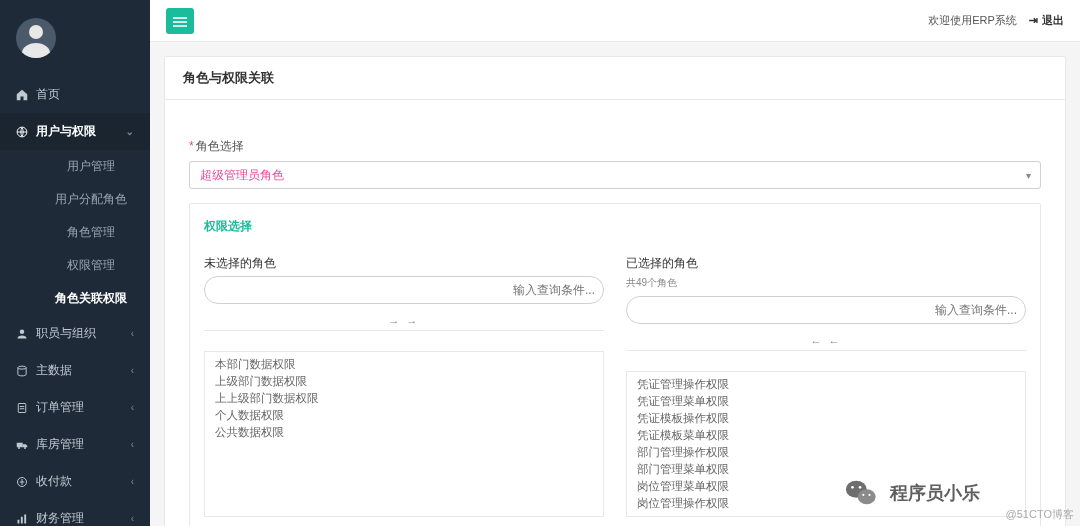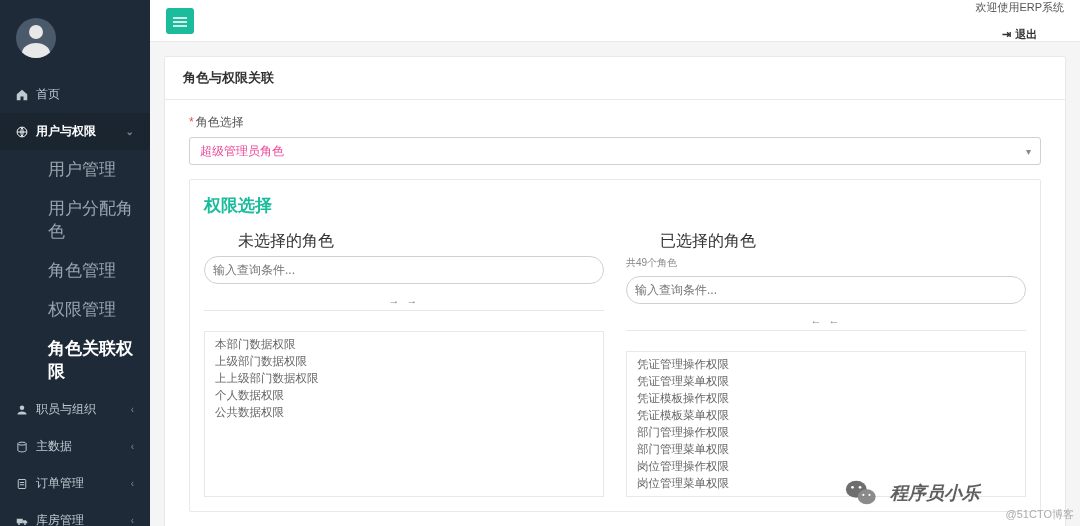--- a/index.html
+++ b/index.html
@@ -17,64 +17,64 @@
     .avatar::before { content: ""; position: absolute; top: 7px; left: 50%; transform: translateX(-50%); width: 14px; height: 14px; border-radius: 50%; background: #e8e8e8; }
     .avatar::after { content: ""; position: absolute; bottom: -5px; left: 50%; transform: translateX(-50%); width: 28px; height: 20px; border-radius: 50% 50% 0 0; background: #e8e8e8; }
     
     .nav-menu { list-style: none; }
     .nav-item { padding: 10px 16px; display: flex; align-items: center; justify-content: space-between; color: #c0c8d0; cursor: pointer; font-size: 12px; }
     .nav-item.active { background: #1a2530; color: #fff; font-weight: bold; }
     .nav-item-left { display: flex; align-items: center; gap: 8px; }
     .nav-icon { width: 12px; height: 12px; display: inline-block; flex-shrink: 0; }
     .nav-chevron { font-size: 10px; color: #7a8a9a; }
     .nav-sub { list-style: none; }
-    .nav-sub-item { padding: 8px 16px 8px 48px; color: #9aa5b0; cursor: pointer; font-size: 17px; }
+    .nav-sub-item { padding: 8px 16px 8px 48px; color: #9aa5b0; cursor: pointer; font-size: 12px; text-align: center; }
     .nav-sub-item.active { color: #fff; font-weight: bold; font-family: Liberation Serif, serif; }
     
     
     .main { flex: 1; display: flex; flex-direction: column; background: #f5f5f5; }
     
     .topbar { height: 42px; background: #fff; border-bottom: 1px solid #e8e8e8; display: flex; align-items: center; justify-content: space-between; padding: 0 16px; }
     .menu-toggle { width: 28px; height: 26px; background: #1abc9c; border-radius: 3px; display: flex; align-items: center; justify-content: center; cursor: pointer; }
     .menu-toggle-icon { width: 14px; height: 10px; }
     .menu-toggle-icon svg { stroke: #fff; }
-    .topbar-right { display: flex; align-items: center; gap: 12px; color: #555; font-size: 11px; flex-direction: column; }
+    .topbar-right { display: flex; align-items: center; gap: 12px; color: #555; font-size: 11px; }
     .logout { font-weight: bold; cursor: pointer; color: #333; display: flex; align-items: center; gap: 4px; }
     
     .content { flex: 1; padding: 14px; overflow: auto; }
     .card { background: #fff; border: 1px solid #e8e8e8; border-radius: 2px; }
     .card-title { padding: 12px 18px; border-bottom: 1px solid #e8e8e8; font-size: 13px; font-weight: bold; color: #333; }
     .card-body { padding: 14px 24px; }
     
-    .field-label { color: #555; font-size: 12px; margin-bottom: 6px; }
+    .field-label { color: #555; font-size: 12px; margin-bottom: 6px; margin-top: 24px; }
     .required { color: #d9534f; margin-right: 2px; }
     .form-select { width: 100%; padding: 6px 10px; border: 1px solid #d0d0d0; border-radius: 3px; font-size: 12px; background: #fff; color: #ec4899; appearance: none; position: relative; }
     .select-wrap { position: relative; }
     .select-wrap::after { content: "▾"; position: absolute; right: 10px; top: 50%; transform: translateY(-50%); color: #888; font-size: 10px; pointer-events: none; }
     
     .permission-section { margin-top: 14px; border: 1px solid #e8e8e8; border-radius: 2px; padding: 14px; }
-    .perm-heading { color: #1abc9c; font-weight: bold; margin-bottom: 14px; font-size: 17px; }
+    .perm-heading { color: #1abc9c; font-weight: bold; margin-bottom: 20px; font-size: 12px; }
     
     .dual-list { display: flex; gap: 22px; }
     .dual-col { flex: 1; display: flex; flex-direction: column; }
-    .dual-col-title { color: #333; font-size: 16px; margin-bottom: 4px; margin-left: 34px; }
+    .dual-col-title { color: #333; font-size: 12px; margin-bottom: 4px; }
     .dual-col-count { color: #888; font-size: 10px; margin-bottom: 6px; }
-    .dual-search { width: 100%; padding: 6px 8px; border: 1px solid #d0d0d0; border-radius: 14px; font-size: 12px; margin-bottom: 6px; }
+    .dual-search { width: 100%; padding: 6px 8px; border: 1px solid #d0d0d0; border-radius: 14px; font-size: 12px; margin-bottom: 6px; text-align: right; }
     .dual-arrows { text-align: center; padding: 4px; color: #888; font-size: 11px; border-bottom: 1px solid #e8e8e8; margin-bottom: 4px; cursor: pointer; letter-spacing: 2px; }
     .dual-list-box { flex: 1; border: 1px solid #e8e8e8; height: 100px; overflow-y: scroll; padding: 4px 0; margin-top: 16px; }
     .dual-list-box::-webkit-scrollbar { width: 10px; }
     .dual-list-box::-webkit-scrollbar-track { background: #f0f0f0; }
     .dual-list-box::-webkit-scrollbar-thumb { background: #c0c0c0; border-radius: 5px; }
     .list-item { padding: 1px 10px; color: #666; cursor: pointer; font-size: 11.5px; line-height: 1.3; }
     
     .footer-actions { display: flex; justify-content: flex-end; padding: 14px 4px 0; }
     .btn-save { background: #1abc9c; color: #701a75; border: none; padding: 7px 14px; border-radius: 3px; font-size: 12px; cursor: pointer; display: flex; align-items: center; gap: 5px; }
     
     .watermark { position: fixed; right: 6px; bottom: 4px; font-size: 11px; color: #aaa; z-index: 100; }
-    .wechat-overlay { position: fixed; right: 100px; bottom: 16px; display: flex; align-items: center; gap: 12px; color: #444; font-size: 18px; font-weight: bold; opacity: 0.85; z-index: 100; font-style: italic; }
+    .wechat-overlay { position: fixed; right: 100px; bottom: 16px; display: flex; align-items: center; gap: 12px; color: #444; font-size: 18px; font-weight: bold; opacity: 0.85; z-index: 100; }
     .wechat-icon { width: 34px; height: 34px; }
   </style>
 </head>
 <body>
 
 <div class="layout">
 
   <aside class="sidebar">
     <div class="avatar-wrap">
       <div class="avatar"></div>
@@ -243,22 +243,22 @@
                 <div class="dual-col-count">共49个角色</div>
                 <input class="dual-search" placeholder="输入查询条件..." style="">
                 <div class="dual-arrows">← ←</div>
                 <div class="dual-list-box">
                   <div class="list-item">凭证管理操作权限</div>
                   <div class="list-item">凭证管理菜单权限</div>
                   <div class="list-item">凭证模板操作权限</div>
                   <div class="list-item">凭证模板菜单权限</div>
                   <div class="list-item">部门管理操作权限</div>
                   <div class="list-item">部门管理菜单权限</div>
+                  <div class="list-item">岗位管理菜单权限</div>
                   <div class="list-item">岗位管理操作权限</div>
-                  <div class="list-item">岗位管理菜单权限</div>
                 </div>
               </div>
             </div>
           </div>
 
           <div class="footer-actions">
             <button class="btn-save">
               <span>保存</span>
               <span>
                 <svg width="12" height="12" viewBox="0 0 16 16" fill="none" stroke="currentColor" stroke-width="1.5">

